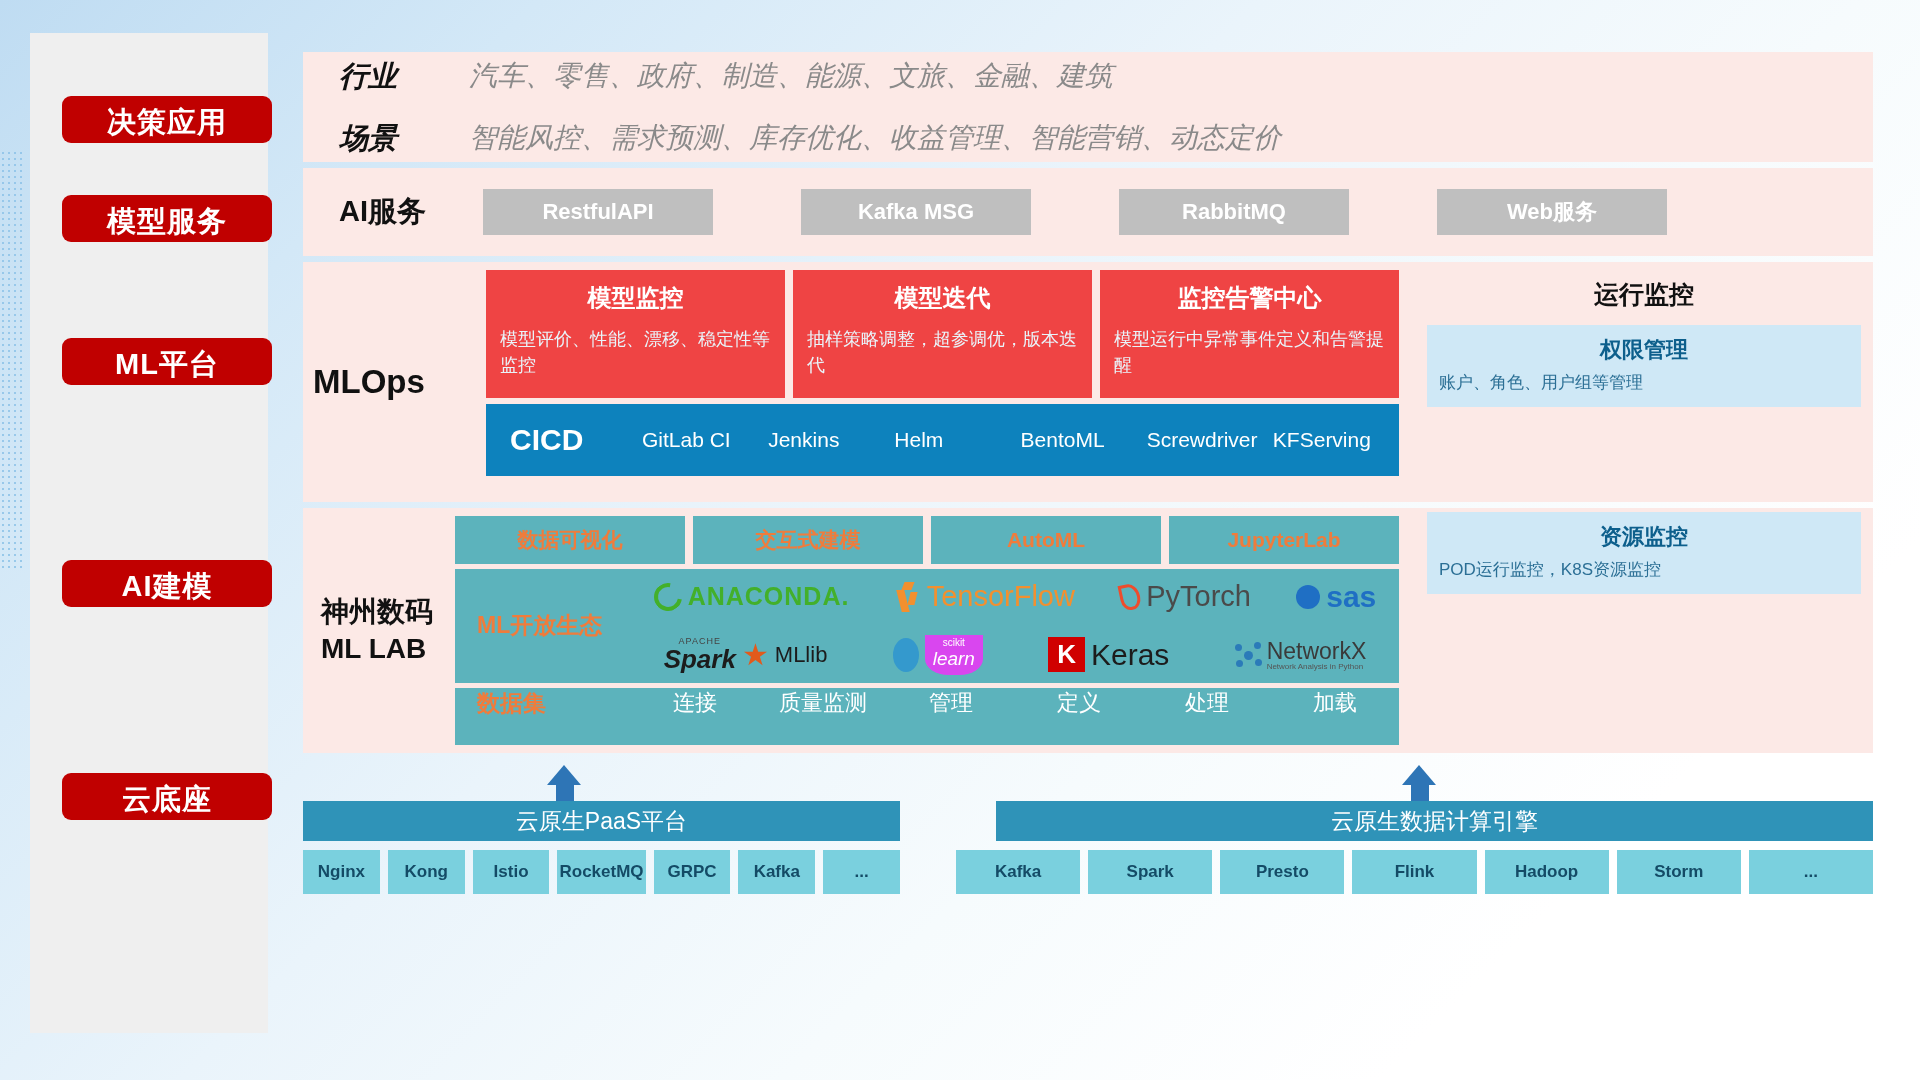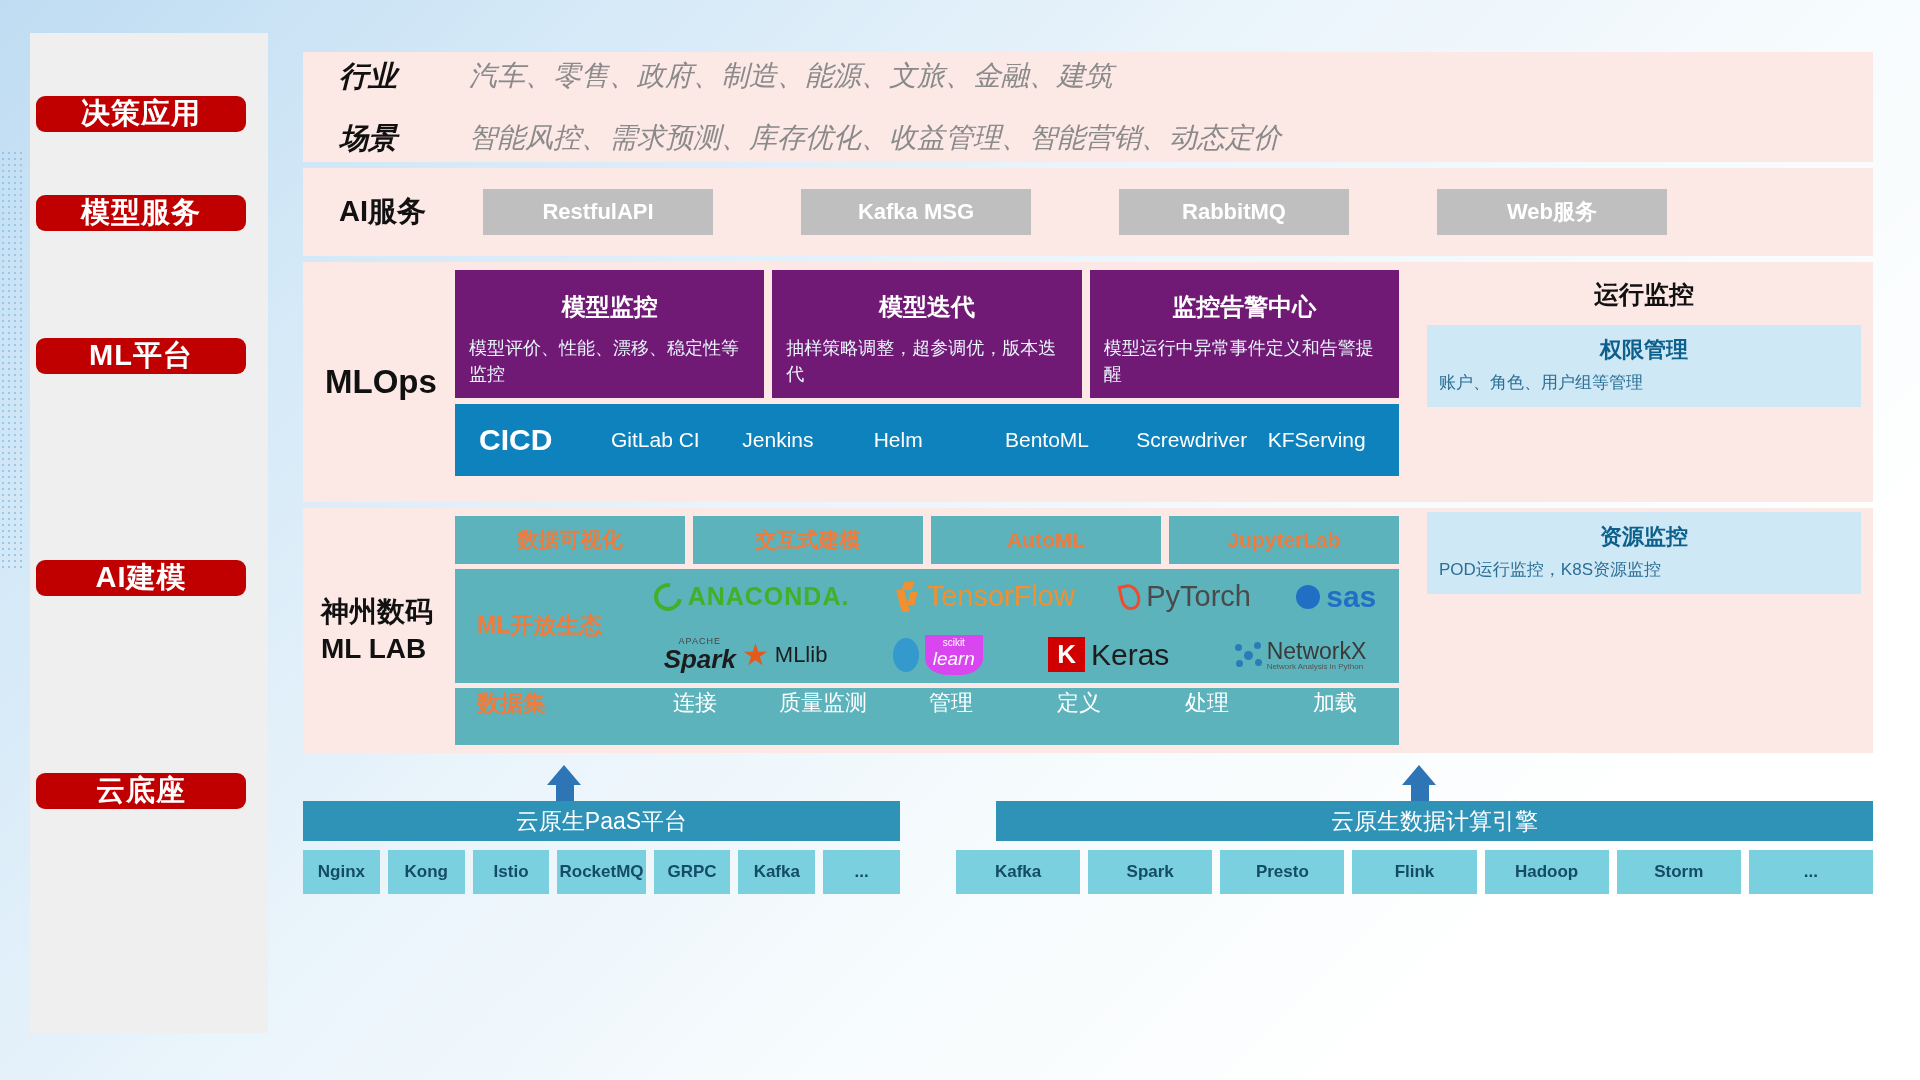--- a/index.html
+++ b/index.html
@@ -16,24 +16,24 @@
     background-image: radial-gradient(#8ec3e8 1.2px, transparent 1.3px);
     background-size: 6px 6px; opacity: .85;
   }
 
   
   .left-rail {
     position: absolute; left: 30px; top: 33px; width: 238px; height: 1000px;
     background: #efefef;
   }
   .stage-btn {
-    position: absolute; left: 6px; width: 210px; height: 36px;
+    position: absolute; left: 32px; width: 210px; height: 47px;
     background: #c00000; border-radius: 9px;
     color: #fff; font-size: 29px; font-weight: bold;
-    display: flex; align-items: center; justify-content: center;
+    display: flex; align-items: flex-end; justify-content: center;
     letter-spacing: 1px;
   }
 
   
   .main { position: absolute; left: 303px; top: 52px; width: 1570px; }
 
   .band { position: relative; background: #fce9e6; }
   .band + .band { margin-top: 6px; }
 
   
@@ -50,26 +50,26 @@
   .svc-chip {
     width: 230px; height: 46px; background: #bfbfbf; color: #fff;
     font-size: 22px; font-weight: bold;
     display: flex; align-items: center; justify-content: center;
   }
 
   
   .band-mlops { height: 240px; display: flex; }
   .mlops-left { flex: 0 0 1106px; display: flex; align-items: stretch; position: relative; }
   .mlops-title {
-    width: 152px; display: flex; align-items: center; justify-content: flex-start;
-    padding-left: 22px; font-size: 33px; font-weight: bold; color: #111;
+    width: 183px; display: flex; align-items: center; justify-content: flex-start;
+    padding-left: 10px; font-size: 33px; font-weight: bold; color: #111;
   }
   .mlops-col { flex: 1; padding: 8px 10px 6px 0; display: flex; flex-direction: column; gap: 6px; }
   .mlops-cards { display: flex; gap: 8px; height: 128px; }
-  .mlops-card { flex: 1; background: #701a75; color: #fff; padding: 21px 14px 0 14px; }
+  .mlops-card { flex: 1; background: #ef4444; color: #fff; padding: 12px 14px 0 14px; }
   .mlops-card h4 { font-size: 24px; font-weight: bold; text-align: center; margin-bottom: 12px; }
   .mlops-card p { font-size: 18px; line-height: 1.45; color: #e9f4fa; }
   .cicd-bar {
     background: #0d82bd; height: 72px; display: flex; align-items: center;
     padding-left: 24px; color: #fff; overflow: hidden;
   }
   .cicd-bar .cicd-label { font-size: 30px; font-weight: bold; width: 132px; }
   .cicd-items { display: flex; flex: 1; }
   .cicd-item { flex: 1; font-size: 21px; line-height: 1.15; padding-right: 6px; }
 

